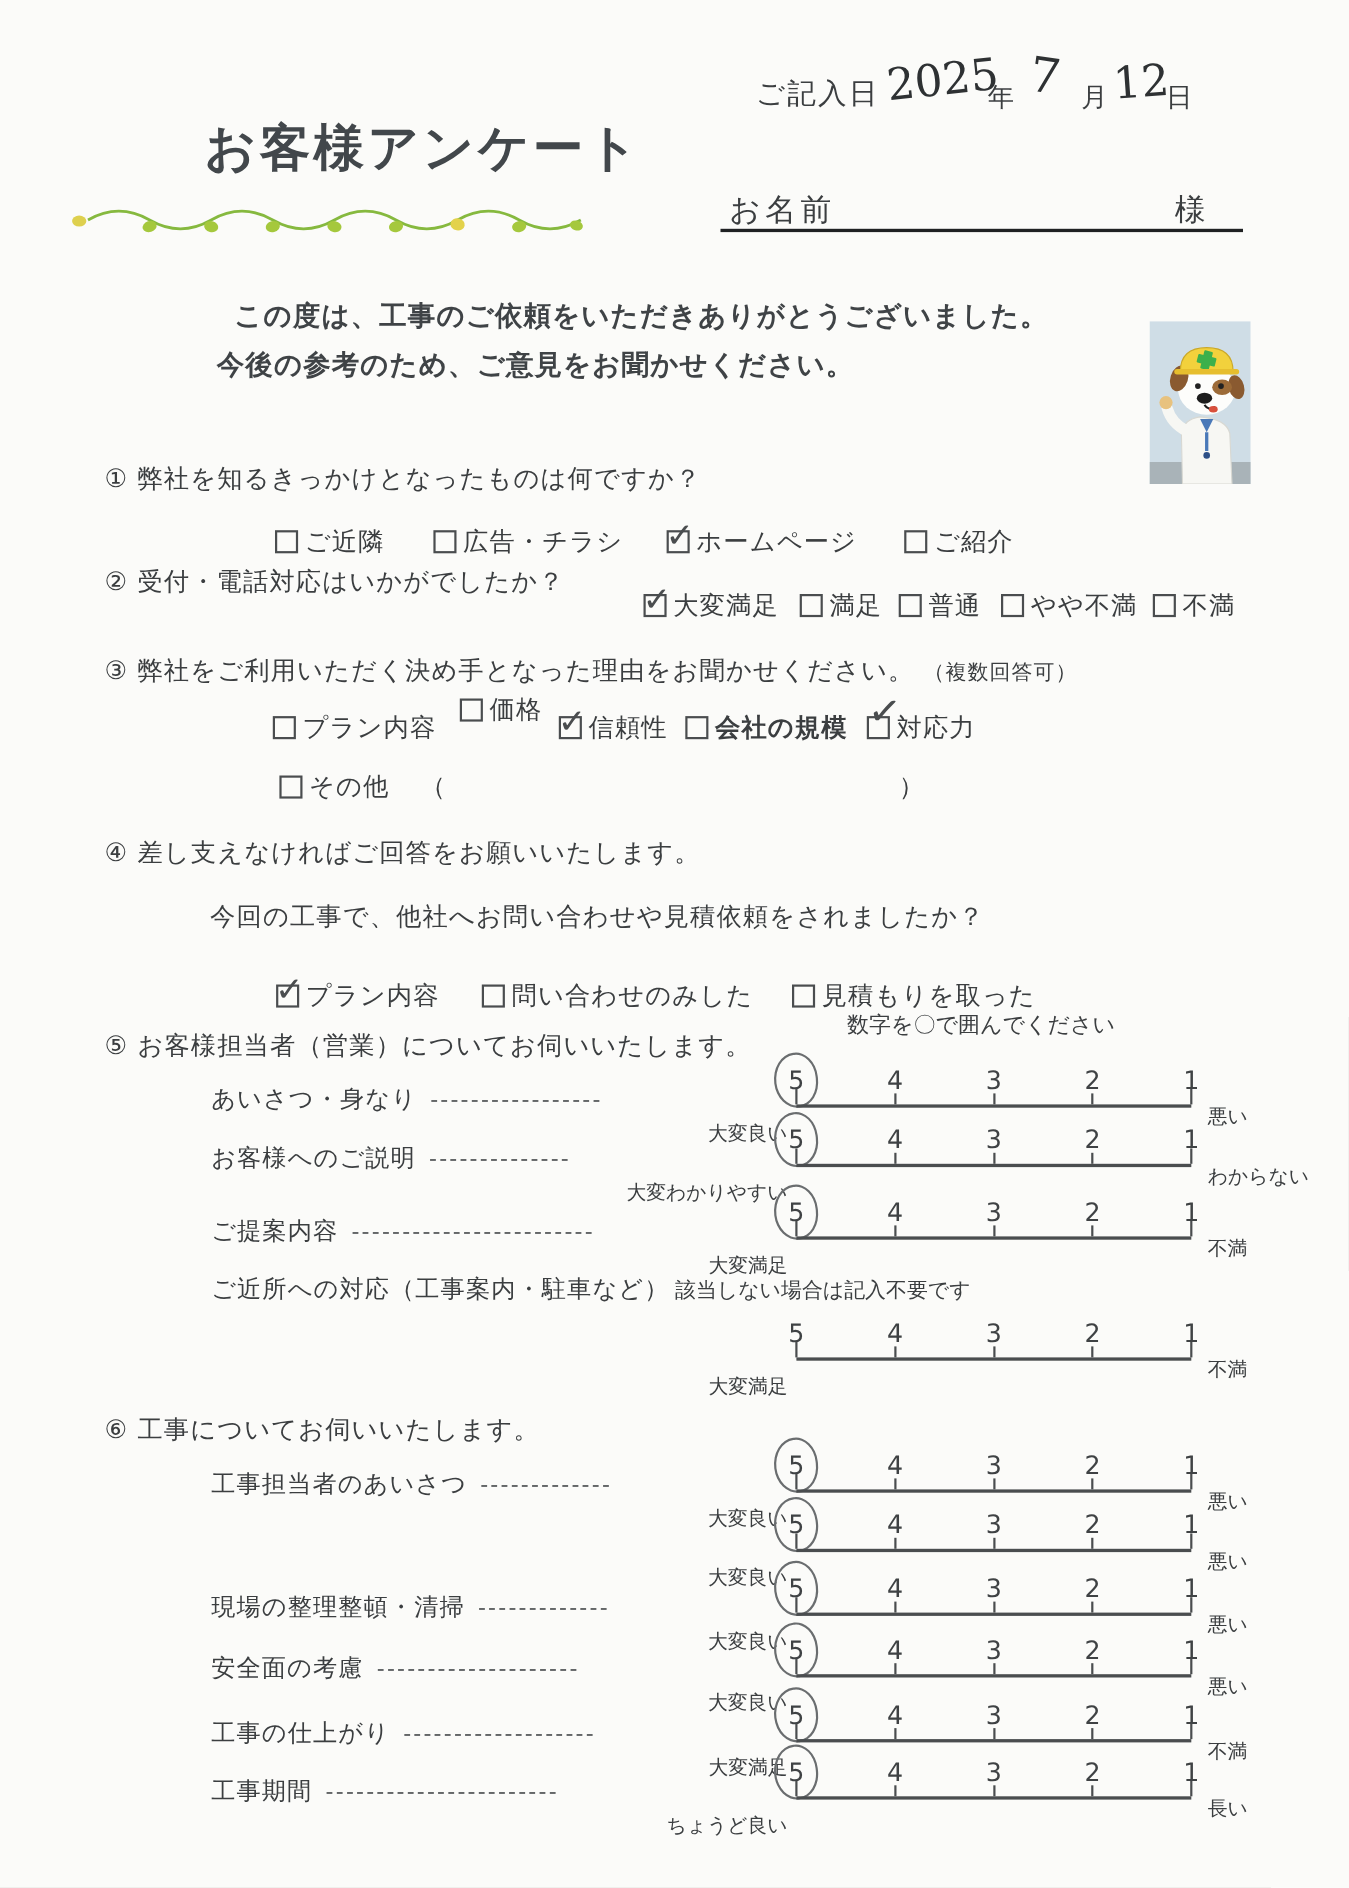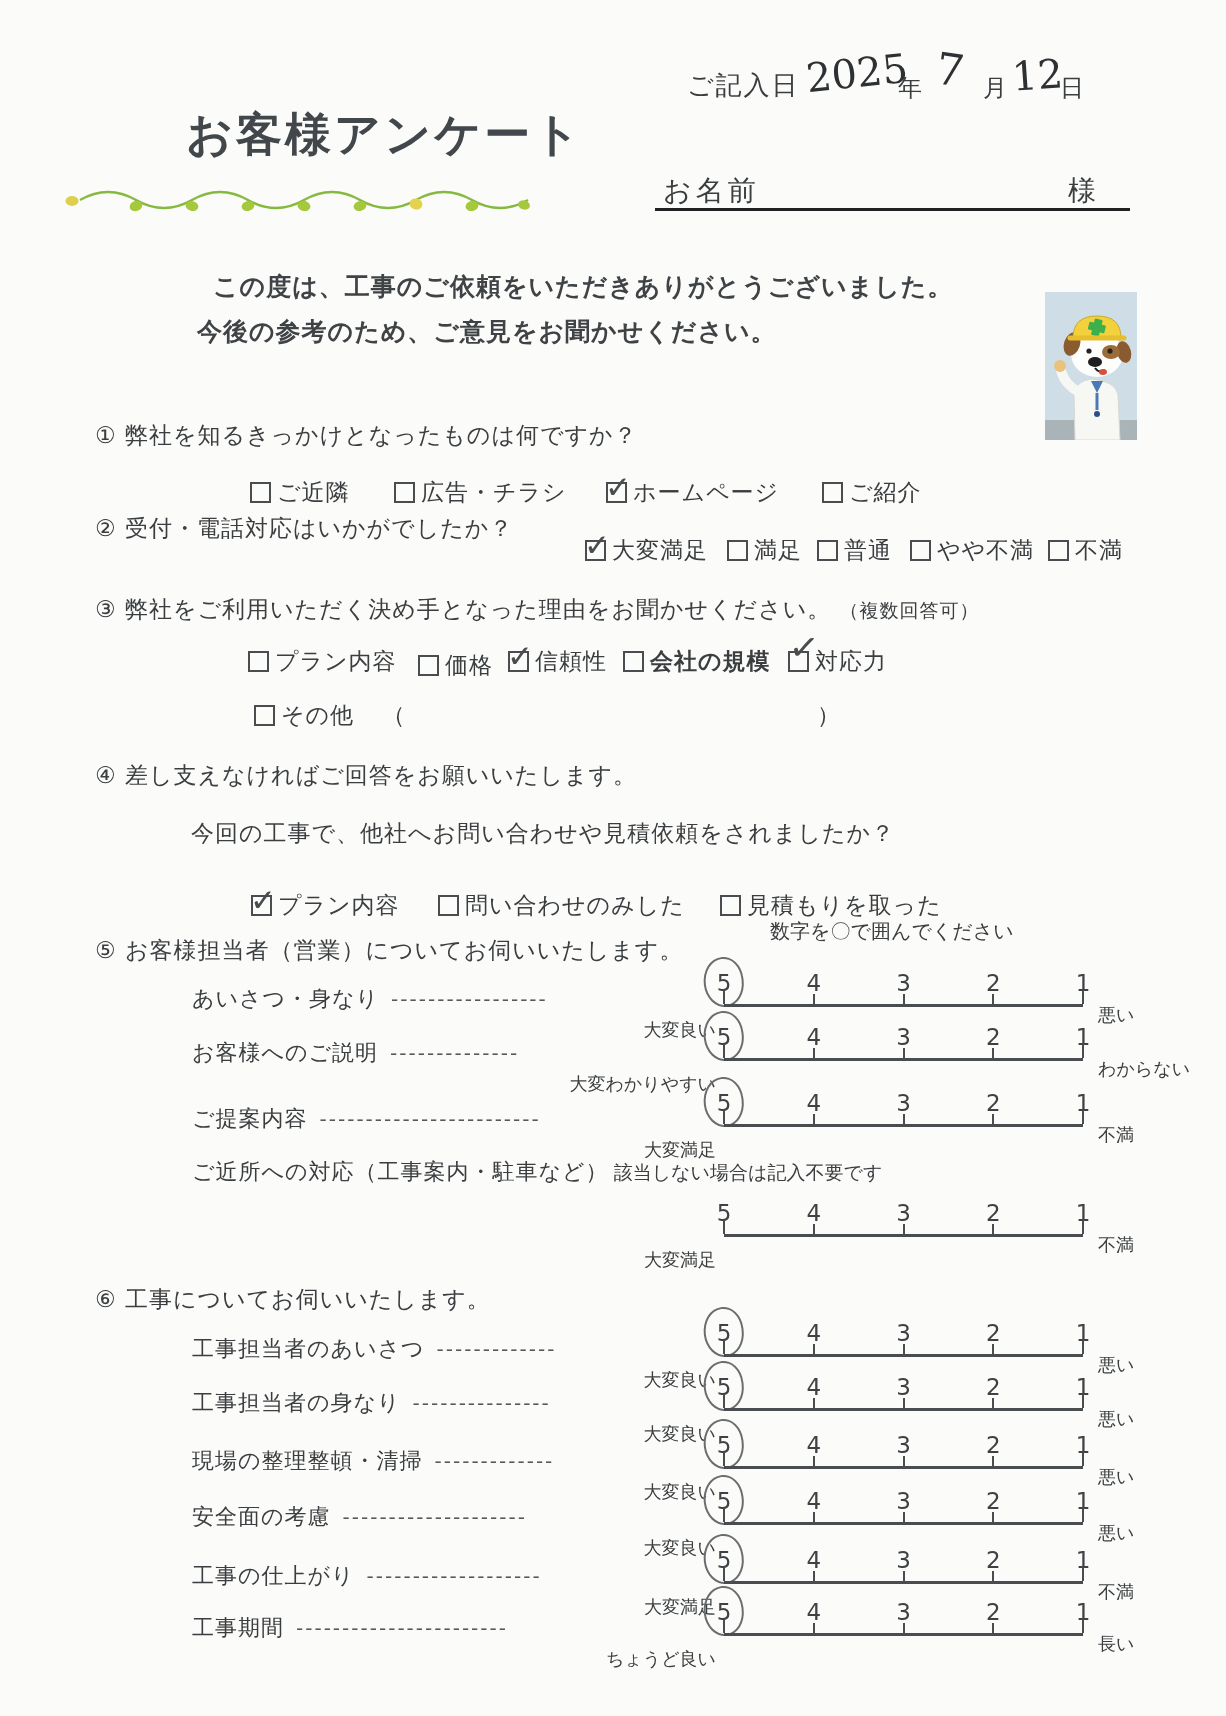--- a/index.html
+++ b/index.html
@@ -139,21 +139,21 @@
   </label>
 
   <span class="abs q" style="left:95px;top:594px;">
     <span>③ 弊社をご利用いただく決め手となった理由をお聞かせください。</span>
     <span class="qnote">（複数回答可）</span>
   </span>
   <label class="opt" style="left:248px;top:646px;">
     <span class="cbx"></span>
     <span>プラン内容</span>
   </label>
-  <label class="opt" style="left:418px;top:650px;justify-content:center;">
+  <label class="opt" style="left:418px;top:630px;justify-content:center;">
     <span class="cbx"></span>
     <span>価格</span>
   </label>
   <label class="opt" style="left:508px;top:646px;">
     <span class="cbx checked"></span>
     <span>信頼性</span>
   </label>
   <label class="opt" style="left:623px;top:646px;font-weight:bold;">
     <span class="cbx"></span>
     <span>会社の規模</span>
@@ -295,24 +295,20 @@
         <i class="tick" style="left:25%"></i>
         <i class="tick" style="left:50%"></i>
         <i class="tick" style="left:75%"></i>
         <i class="tick end" style="left:100%"></i>
       <div class="sline"></div>
     </div>
     <span class="anchor aright">悪い</span>
   </div>
 
   <div class="srow" style="top:1372px;">
-    <span class="labelwrap">
-        <span>工事担当者の身なり</span>
-        <span class="rdash">---------------</span>
-      </span>
     <span class="anchor aleft">大変良い</span>
     <div class="scale">
       <span class="num circled" style="left:0%">5</span>
       <span class="num" style="left:25%">4</span>
       <span class="num" style="left:50%">3</span>
       <span class="num" style="left:75%">2</span>
       <span class="num" style="left:100%">1</span>
       <i class="tick end" style="left:0%"></i>
         <i class="tick" style="left:25%"></i>
         <i class="tick" style="left:50%"></i>

